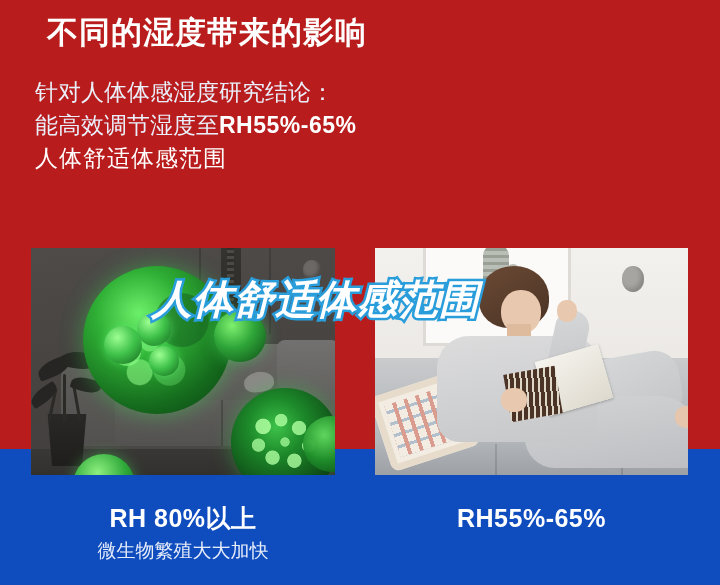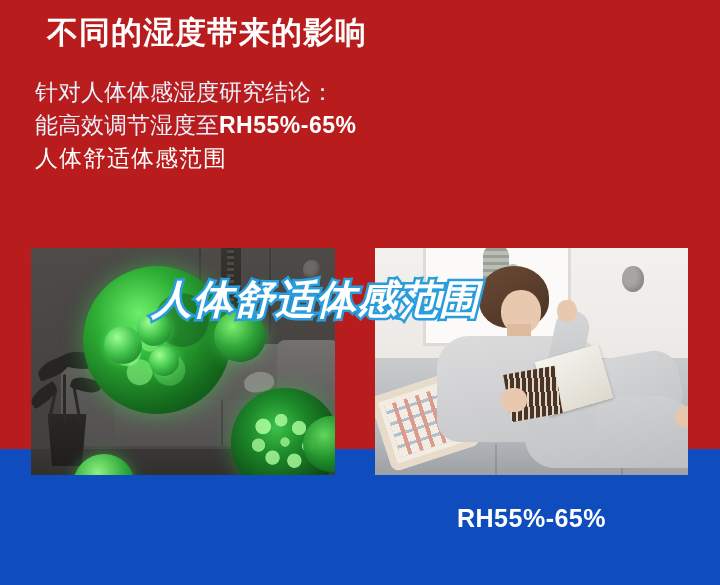--- a/index.html
+++ b/index.html
@@ -239,17 +239,21 @@
     <div class="rf-top"></div>
     <div class="rf-arm-up"></div>
     <div class="rf-hand-up"></div>
     <div class="rf-book-page"></div>
     <div class="rf-book-cover"></div>
     <div class="rf-hand"></div>
   </div>
 
   <div class="watermark">人体舒适体感范围</div>
 
+  <div class="cap cap-left">
+    <div class="cap-title">RH 80%以上</div>
+    <div class="cap-sub">微生物繁殖大大加快</div>
+  </div>
   <div class="cap cap-right">
     <div class="cap-title">RH55%-65%</div>
   </div>
 
 </div>
 
 </body></html>

